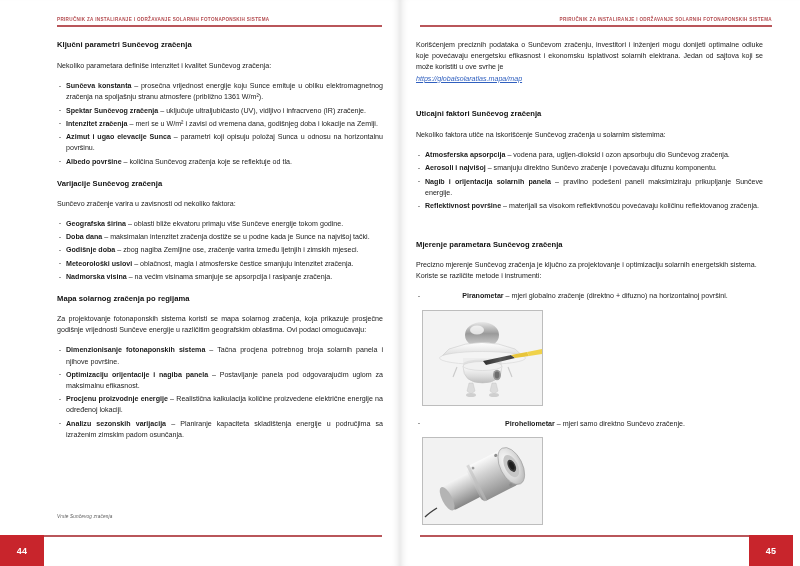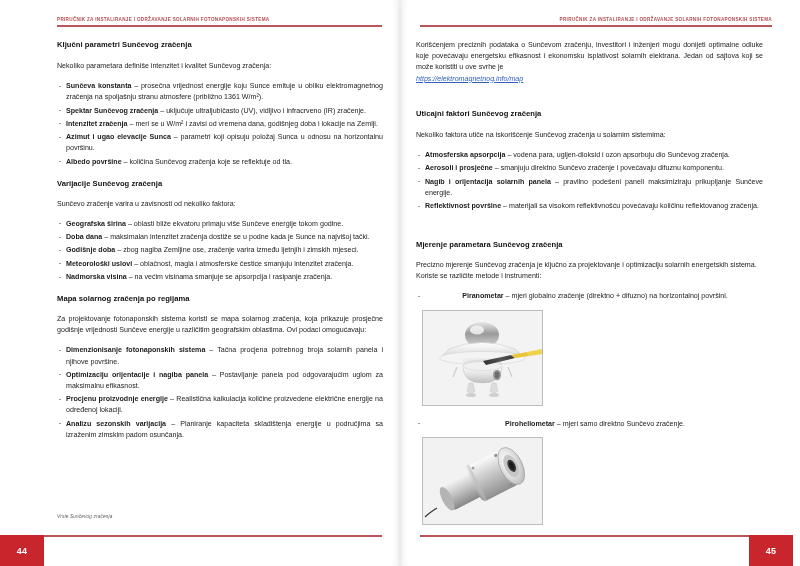--- a/index.html
+++ b/index.html
@@ -239,30 +239,30 @@
   <div class="page right">
 
     <div class="runhead">PRIRUČNIK ZA INSTALIRANJE I ODRŽAVANJE SOLARNIH FOTONAPONSKIH SISTEMA</div>
     <div class="runrule"></div>
 
     <div class="rcol">
 
       <p class="body just">
         <span>Korišćenjem preciznih podataka o Sunčevom zračenju, investitori i inženjeri mogu donijeti optimalne odluke koje povećavaju energetsku efikasnost i ekonomsku isplativost solarnih elektrana. Jedan od sajtova koji se može koristiti u ove svrhe je</span>
         <br>
-        <a class="link" href="#">https://elektromagnetnog.info/map</a>
+        <a class="link" href="#">https://globalsolaratlas.mapa/map</a>
       </p>
 
       <h2 class="sec" style="margin-top:24px">Uticajni faktori Sunčevog zračenja</h2>
 
       <p class="body">Nekoliko faktora utiče na iskorišćenje Sunčevog zračenja u solarnim sistemima:</p>
 
       <ul class="bl">
         <li><b>Atmosferska apsorpcija</b><span> – vodena para, ugljen-dioksid i ozon apsorbuju dio Sunčevog zračenja.</span></li>
-        <li><b>Aerosoli i prosječne</b><span> – smanjuju direktno Sunčevo zračenje i povećavaju difuznu komponentu.</span></li>
+        <li><b>Aerosoli i najvišoj</b><span> – smanjuju direktno Sunčevo zračenje i povećavaju difuznu komponentu.</span></li>
         <li><b>Nagib i orijentacija solarnih panela</b><span> – pravilno podešeni paneli maksimiziraju prikupljanje Sunčeve energije.</span></li>
         <li><b>Reflektivnost površine</b><span> – materijali sa visokom reflektivnošću povećavaju količinu reflektovanog zračenja.</span></li>
       </ul>
 
       <h2 class="sec tight" style="margin-top:28px">Mjerenje parametara Sunčevog zračenja</h2>
 
       <p class="body">Precizno mjerenje Sunčevog zračenja je ključno za projektovanje i optimizaciju solarnih energetskih sistema. Koriste se različite metode i instrumenti:</p>
 
       <ul class="bl nojust" style="margin-bottom:0">
         <li style="padding-left:11px"><b>Piranometar</b><span> – mjeri globalno zračenje (direktno + difuzno) na horizontalnoj površini.</span></li>

